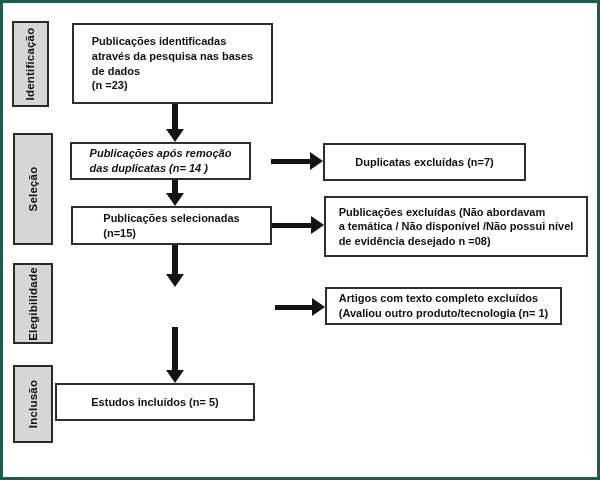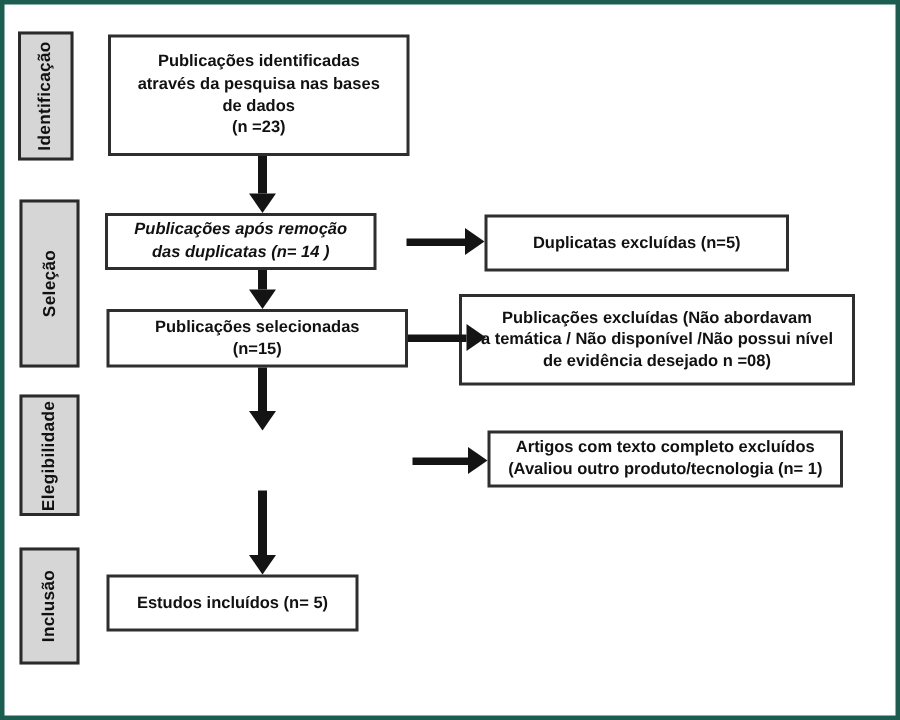--- a/index.html
+++ b/index.html
@@ -31,21 +31,20 @@
     color: #111111;
   }
   .box {
     position: absolute;
     background: #ffffff;
     border: 2px solid #2e2e2e;
     box-sizing: border-box;
     display: flex;
     align-items: center;
     justify-content: center;
-    text-align: center;
     font-weight: bold;
     font-size: 11px;
     line-height: 1.32;
     color: #111111;
     white-space: pre-line;
     padding: 2px 4px;
   }
   .varrow {
     position: absolute;
     width: 18px;
@@ -100,28 +99,28 @@
 (n =23)</span>
   </div>
   <div class="box" style="left:67px; top:139px; width:181px; height:38px;font-style:italic;">
     <span>Publicações após remoção
 das duplicatas (n= 14 )</span>
   </div>
   <div class="box" style="left:68px; top:203px; width:201px; height:39px;">
     <span>Publicações selecionadas
 (n=15)</span>
   </div>
-  <div class="box" style="left:68px; top:380px; width:168px; height:38px;">
+  <div class="box" style="left:52px; top:380px; width:200px; height:38px;">
     <span>Estudos incluídos (n= 5)</span>
   </div>
 
   <div class="box" style="left:320px; top:140px; width:203px; height:38px;">
-    <span>Duplicatas excluídas (n=5)</span>
+    <span>Duplicatas excluídas (n=7)</span>
   </div>
-  <div class="box" style="left:303px; top:193px; width:264px; height:61px;">
+  <div class="box" style="left:321px; top:193px; width:264px; height:61px;">
     <span>Publicações excluídas (Não abordavam
 a temática / Não disponível /Não possui nível
 de evidência desejado n =08)</span>
   </div>
   <div class="box" style="left:322px; top:284px; width:237px; height:38px;">
     <span>Artigos com texto completo excluídos
 (Avaliou outro produto/tecnologia (n= 1)</span>
   </div>
 
   <div class="varrow" style="left:163px; top:101px; height:38px;">

